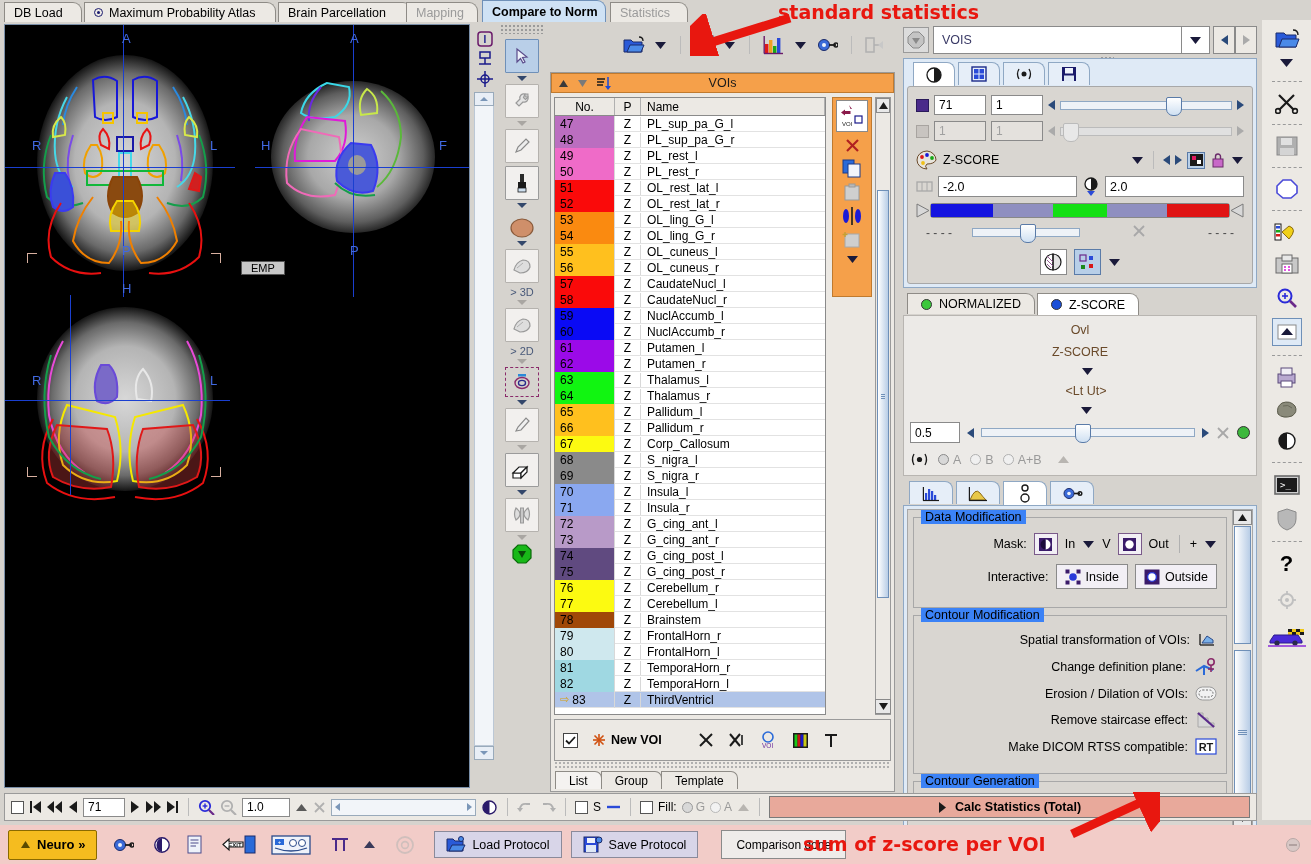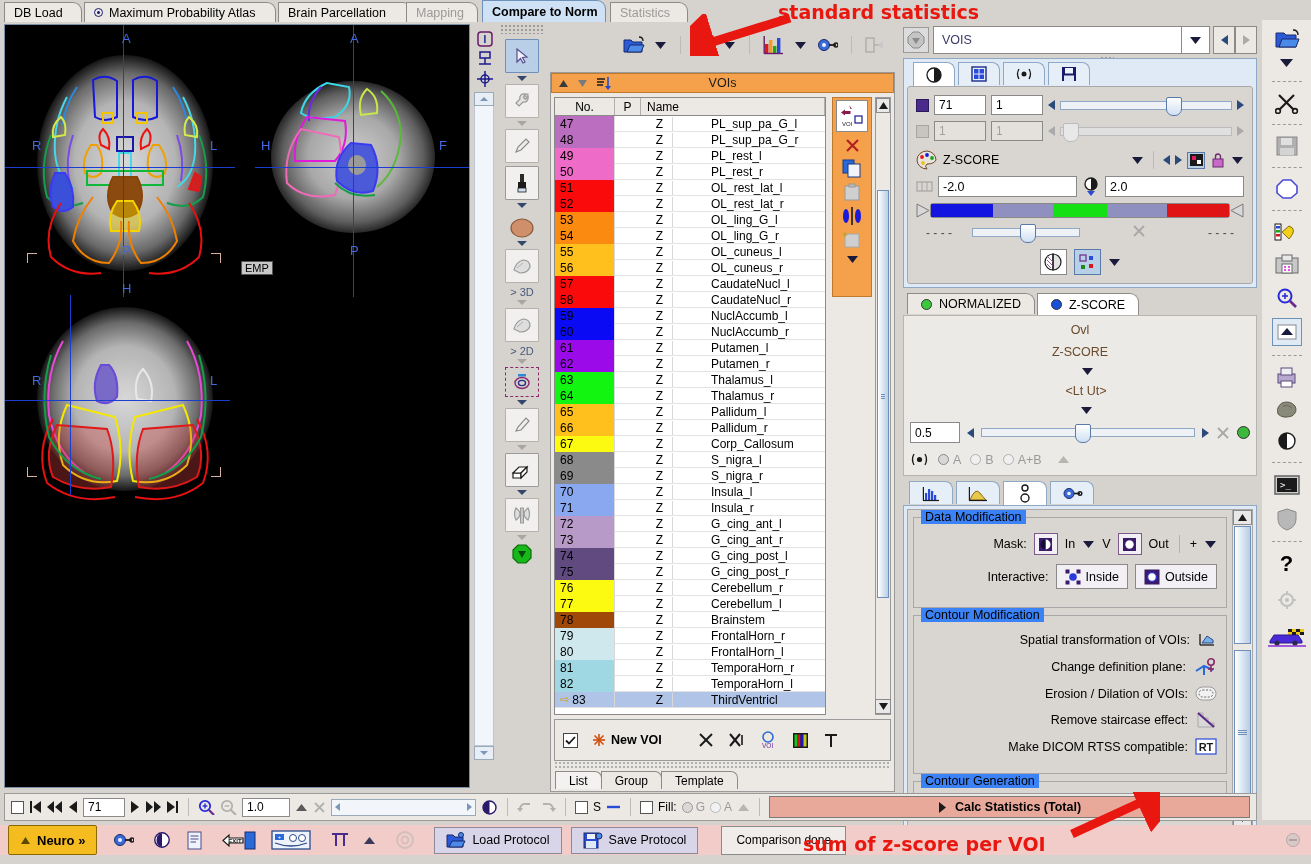--- a/index.html
+++ b/index.html
@@ -24,21 +24,21 @@
   .ttab .radio::after { content:""; position:absolute; inset:1.6px;
     border-radius:50%; background:#1a1a6e; }
 
   
   .viewer { position:absolute; left:4px; top:24px; width:466px; height:764px;
     background:#000; border:1px solid #7a8fa8; }
   .ori { position:absolute; color:#4169e1; font-size:13px; font-weight:normal; }
   .xhair-v { position:absolute; width:1px; background:#1a3fd0; }
   .xhair-h { position:absolute; height:1px; background:#1a3fd0; }
   .emp { position:absolute; background:#c8c8c8; border:1px solid #555;
-    font-size:11px; padding:0 3px; color:#000; }
+    font-size:11px; padding:0 9px; color:#000; }
   .corner { position:absolute; width:10px; height:10px; border:1.5px solid #d8b0a0; }
   .miniicon { width:18px; height:18px; margin:2px auto; display:block; }
   .tbtn { width:34px; height:34px; margin:3px auto; border:1px solid #9b9b9b;
     background:#f2f0ee; display:flex; align-items:center; justify-content:center;
     border-radius:1px; }
   .tbtn.on { background:#b9cfe8; border-color:#6f90b8; }
   .tbtn.flat { border-color:#b5b2ae; }
   .carat { width:0; height:0; border-left:5px solid transparent;
     border-right:5px solid transparent; border-top:5px solid #33476b;
     margin:2px auto 3px; }
@@ -54,21 +54,21 @@
     font-size:12.5px; color:#1a1a1a; }
   .tbl { position:absolute; left:3px; top:24px; width:272px; bottom:76px;
     border:1px solid #8a8a8a; background:#fff; overflow:hidden; }
   .thead { display:flex; height:18px; background:#ece9e4;
     border-bottom:1px solid #8a8a8a; }
   .th { border-right:1px solid #b0b0b0; display:flex; align-items:center;
     justify-content:center; font-size:12px; }
   .th.no { width:60px; } .th.p { width:26px; } .th.nm { flex:1; justify-content:flex-start; padding-left:6px;}
   .rows { position:absolute; top:18px; left:0; right:0; bottom:0; }
   .row { display:flex; height:16px; border-bottom:1px solid #e2e2e2;
-    font-size:12px; align-items:center;gap:32px; }
+    font-size:12px; align-items:center; }
   .row.sel { background:#b0c4e8; }
   .c-no { width:60px; height:16px; display:flex; align-items:center;
     padding-left:5px; font-size:12px; border-right:1px solid #d8d8d8; }
   .c-p { width:26px; text-align:center; border-right:1px solid #d8d8d8; }
   .c-nm { flex:1; padding-left:6px; }
   .arrowmark { color:#d4a017; font-size:11px; margin-right:3px; }
   .vscroll { position:absolute; right:3px; top:24px; width:16px; bottom:76px;
     background:#ece9e4; border:1px solid #9a9a9a; }
   .sbtn { height:15px; background:#e8e8e8; border:1px solid #8a8a8a;
     display:flex; align-items:center; justify-content:center; }
@@ -152,21 +152,21 @@
   .navbar { position:absolute; left:4px; top:793px; width:1253px; height:28px;
     background:#ece9e4; border:1px solid #9a9a9a; display:flex;
     align-items:center; padding:0 6px; gap:5px; }
   .chk { width:13px; height:13px; border:1px solid #555; background:#fff; }
   .navin { width:42px; height:19px; background:#fff; border:1px solid #8a8a8a;
     font-size:12px; padding-left:4px; display:flex; align-items:center; }
   .vdiv { width:1px; height:18px; background:#bbb; margin:0 4px; }
   .calcbtn { flex:1; height:22px; background:#e8a99b; border:1px solid #7a7a7a;
     display:flex; align-items:center; justify-content:center; gap:8px;
     font-size:12.5px; font-weight:bold; }
-  .statusbar { position:absolute; left:0; top:825px; width:1311px; height:30px;
+  .statusbar { position:absolute; left:0; top:825px; width:1311px; height:39px;
     background:#f2ccc8; display:flex; align-items:center; padding:13px 8px; gap:9px; }
   .neuro { background:#f5bc1f; border:1px solid #8a6a00; height:30px;
     display:flex; align-items:center; gap:6px; padding:0 11px;
     font-weight:bold; font-size:13px; border-radius:2px 2px 2px 2px; }
   .pbtn { background:#d8d5e8; border:1px solid #8a8a9a; height:27px;
     display:flex; align-items:center; gap:6px; padding:0 11px; font-size:12.5px; }
   .cdone { background:#efecea; border:1px solid #8a8a8a; height:29px;
     display:flex; align-items:center; padding:0 14px; font-size:12px; }
 
   

